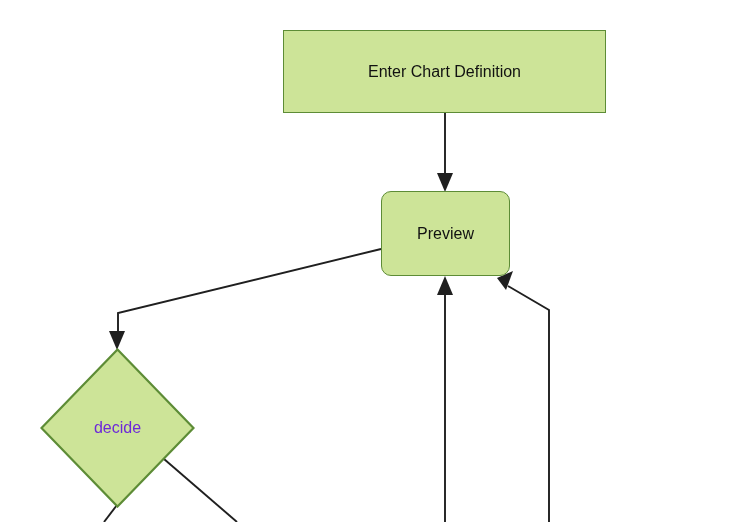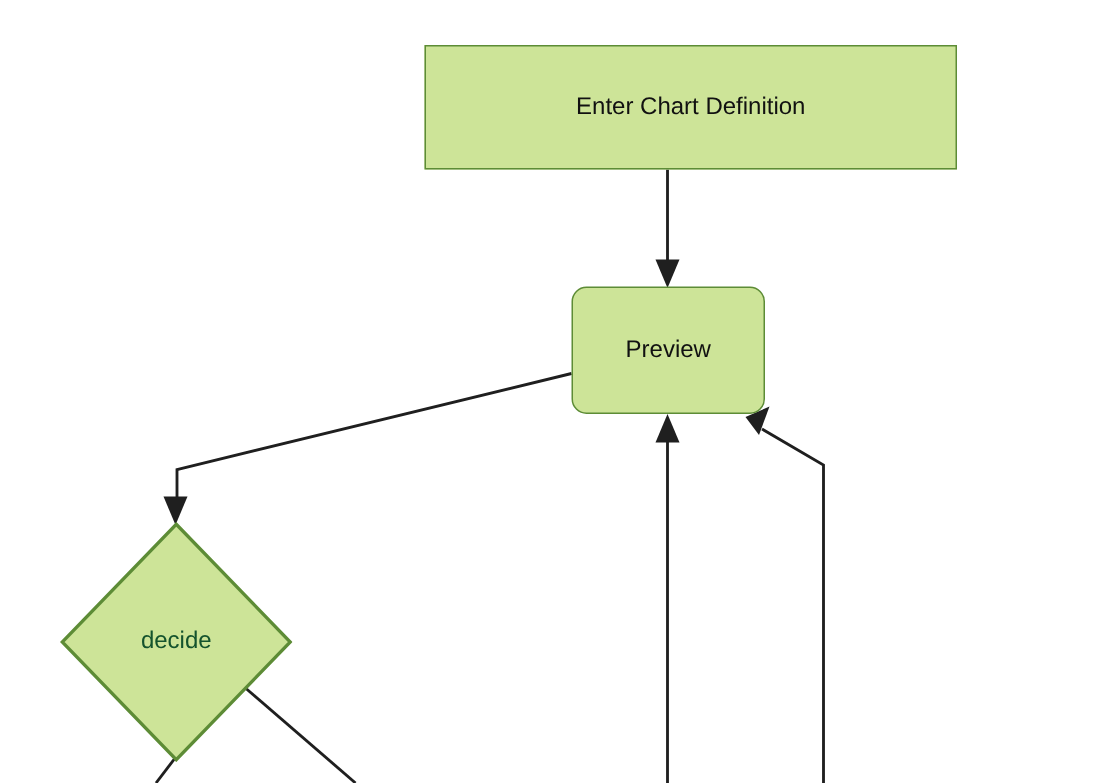--- a/index.html
+++ b/index.html
@@ -50,21 +50,21 @@
     position: absolute;
     left: 0;
     top: 0;
     width: 100%;
     height: 100%;
   }
   .node-diamond .diamond-label {
     position: relative;
     z-index: 1;
     font-size: 16px;
-    color: #14532d;
+    color: #6d28d9;
   }
   .edge-path {
     fill: none;
     stroke: #1f1f1f;
     stroke-width: 1.9;
   }
   .arrow-head {
     fill: #1f1f1f;
     stroke: none;
   }
@@ -98,21 +98,21 @@
       <path class="edge-path" d="M 445,522 L 445,288"></path>
       <polygon class="arrow-head" points="445,276 437,295 453,295"></polygon>
     </g>
 
     <g>
       <path class="edge-path" d="M 549,522 L 549,310 L 508,286"></path>
       <polygon class="arrow-head" points="497,278 513,271 506,290"></polygon>
     </g>
   </svg>
 
-  <div class="node node-rect" style="left:283px; top:30px; width:355px; height:83px;">
+  <div class="node node-rect" style="left:283px; top:30px; width:323px; height:83px;">
     <span>Enter Chart Definition</span>
   </div>
 
   <div class="node node-round" style="left:381px; top:191px; width:129px; height:85px;text-align:center;">
     <span>Preview</span>
   </div>
 
   <div class="node node-diamond" style="left:40px; top:348px; width:155px; height:160px;">
     <svg class="diamond-shape" viewBox="0 0 155 160" preserveAspectRatio="none" xmlns="http://www.w3.org/2000/svg">
       <polygon points="77.5,1.5 153.5,80 77.5,158.5 1.5,80" fill="#cde498" stroke="#5d8c36" stroke-width="2.2"></polygon>

